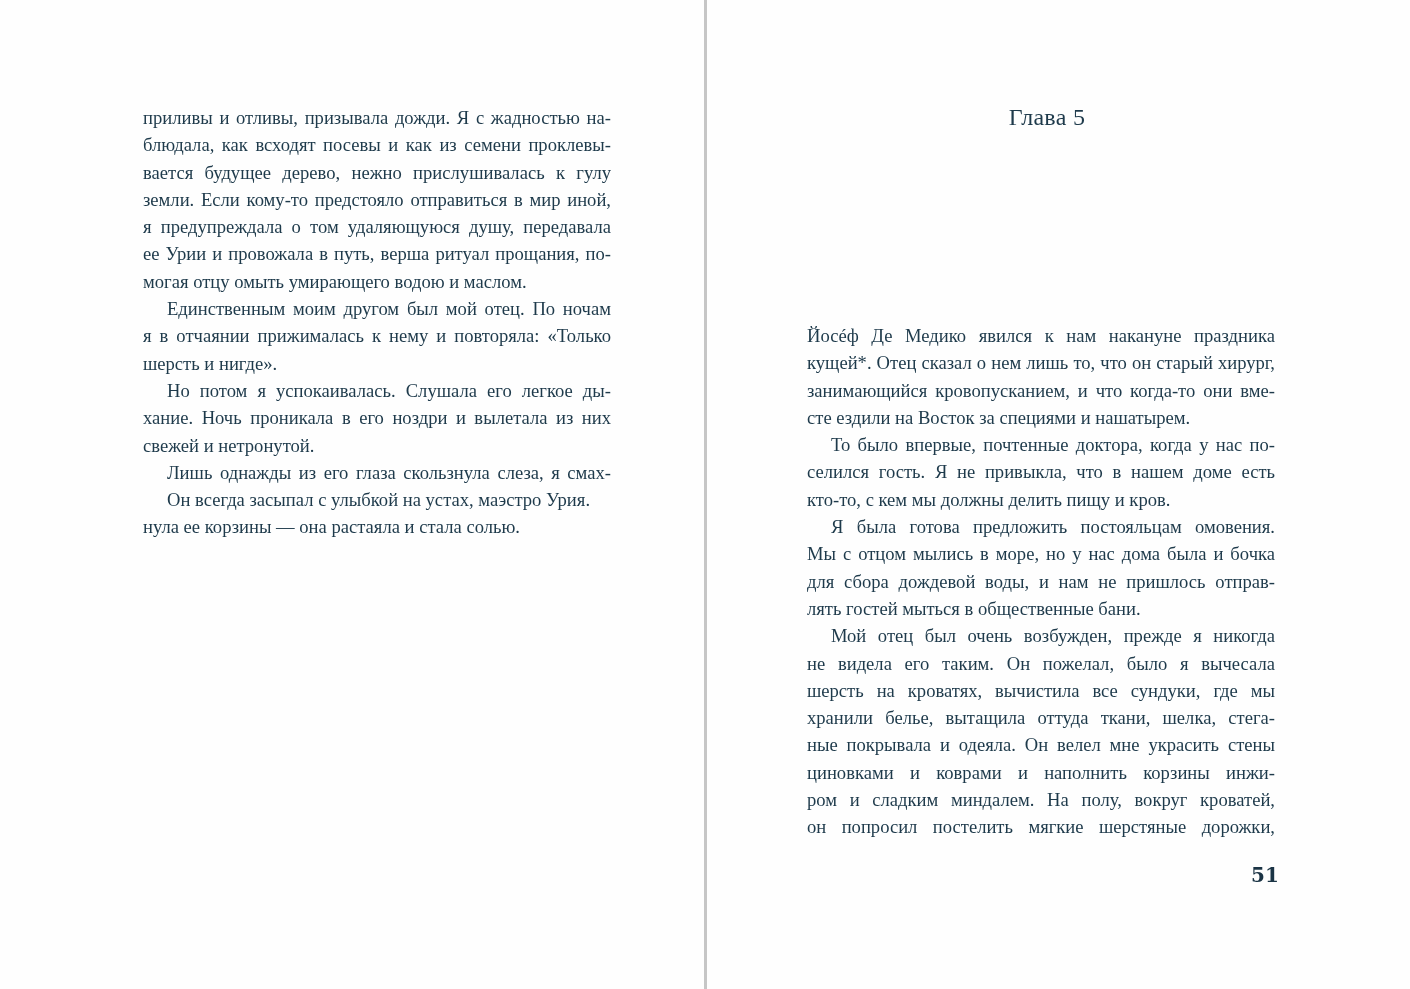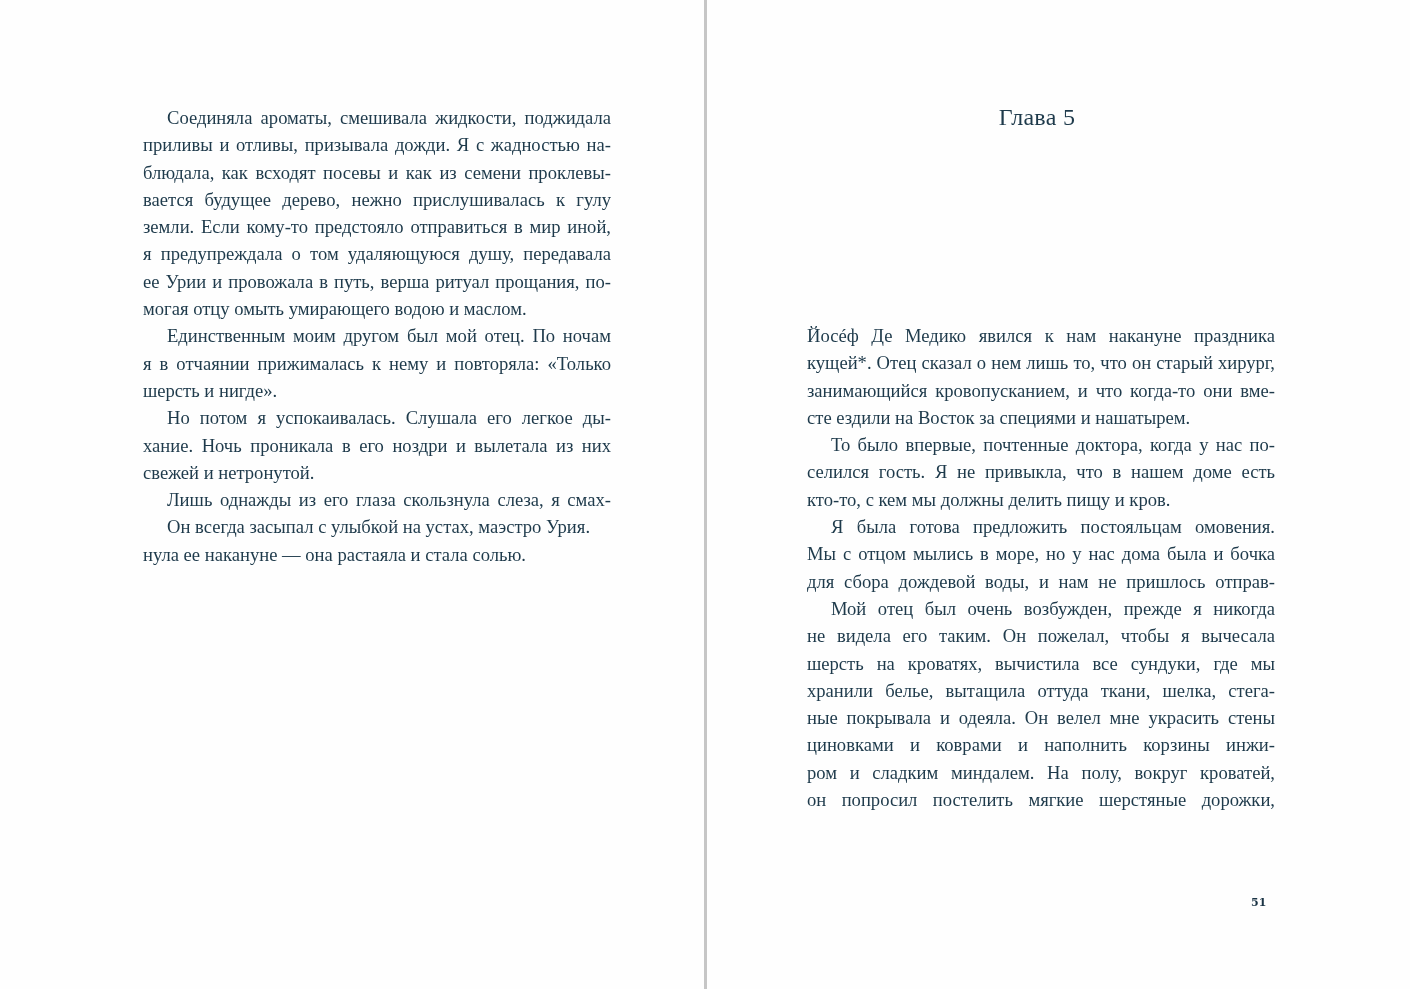--- a/index.html
+++ b/index.html
@@ -29,71 +29,71 @@
   }
   .line.indent { padding-left: 24px; }
   .line.last { text-align-last: left; }
   .chapter-title {
     position: absolute; left: 0; width: 656px; top: 104px;
     text-align: center;
     font-family: "Liberation Serif", "DejaVu Serif", serif;
     font-size: 24px; letter-spacing: 0.3px; color: #1e3a4b;
     padding-left: 0px;
   }
-  .chapter-title span { position: relative; left: 2px; text-align: right; }
+  .chapter-title span { position: relative; left: 12px; text-align: right; }
   .folio {
     position: absolute; left: 544px; top: 863px;
     font-family: "DejaVu Serif", "Liberation Serif", serif;
-    font-weight: bold; font-size: 11px; color: #1b3445; margin-top: 33px;
+    font-weight: bold; font-size: 20px; color: #1b3445;
   }
 </style>
 </head>
 <body>
 
 <div class="page page-left">
   <div class="column col-left">
-    <span class="line indent">Соединяла ароматы, смешивала жидкости, поджидала</span>
     <span class="line">приливы и отливы, призывала дожди. Я с жадностью на-</span>
     <span class="line">блюдала, как всходят посевы и как из семени проклевы-</span>
     <span class="line">вается будущее дерево, нежно прислушивалась к гулу</span>
     <span class="line">земли. Если кому-то предстояло отправиться в мир иной,</span>
     <span class="line">я предупреждала о том удаляющуюся душу, передавала</span>
     <span class="line">ее Урии и провожала в путь, верша ритуал прощания, по-</span>
     <span class="line last">могая отцу омыть умирающего водою и маслом.</span>
     <span class="line indent">Единственным моим другом был мой отец. По ночам</span>
     <span class="line">я в отчаянии прижималась к нему и повторяла: «Только</span>
     <span class="line last">шерсть и нигде».</span>
     <span class="line indent">Но потом я успокаивалась. Слушала его легкое ды-</span>
     <span class="line">хание. Ночь проникала в его ноздри и вылетала из них</span>
     <span class="line last">свежей и нетронутой.</span>
     <span class="line indent">Лишь однажды из его глаза скользнула слеза, я смах-</span>
     <span class="line indent last">Он всегда засыпал с улыбкой на устах, маэстро Урия.</span>
-    <span class="line last">нула ее накануне — она растаяла и стала солью.</span>
+    <span class="line last">нула ее корзины — она растаяла и стала солью.</span>
   </div>
 </div>
 
 <div class="gutter"></div>
 
 <div class="page page-right">
   <div class="chapter-title">
     <span>Глава 5</span>
   </div>
   <div class="column col-right">
     <span class="line">Йосéф Де Медико явился к нам накануне праздника</span>
     <span class="line">кущей*. Отец сказал о нем лишь то, что он старый хирург,</span>
     <span class="line">занимающийся кровопусканием, и что когда-то они вме-</span>
     <span class="line last">сте ездили на Восток за специями и нашатырем.</span>
     <span class="line indent">То было впервые, почтенные доктора, когда у нас по-</span>
     <span class="line">селился гость. Я не привыкла, что в нашем доме есть</span>
     <span class="line last">кто-то, с кем мы должны делить пищу и кров.</span>
     <span class="line indent">Я была готова предложить постояльцам омовения.</span>
     <span class="line">Мы с отцом мылись в море, но у нас дома была и бочка</span>
     <span class="line">для сбора дождевой воды, и нам не пришлось отправ-</span>
+    <span class="line last">лять гостей мыться в общественные бани.</span>
     <span class="line indent">Мой отец был очень возбужден, прежде я никогда</span>
-    <span class="line">не видела его таким. Он пожелал, чтобы я вычесала</span>
+    <span class="line">не видела его таким. Он пожелал, было я вычесала</span>
     <span class="line">шерсть на кроватях, вычистила все сундуки, где мы</span>
     <span class="line">хранили белье, вытащила оттуда ткани, шелка, стега-</span>
     <span class="line">ные покрывала и одеяла. Он велел мне украсить стены</span>
     <span class="line">циновками и коврами и наполнить корзины инжи-</span>
     <span class="line">ром и сладким миндалем. На полу, вокруг кроватей,</span>
     <span class="line">он попросил постелить мягкие шерстяные дорожки,</span>
   </div>
   <div class="folio">51</div>
 </div>
 

